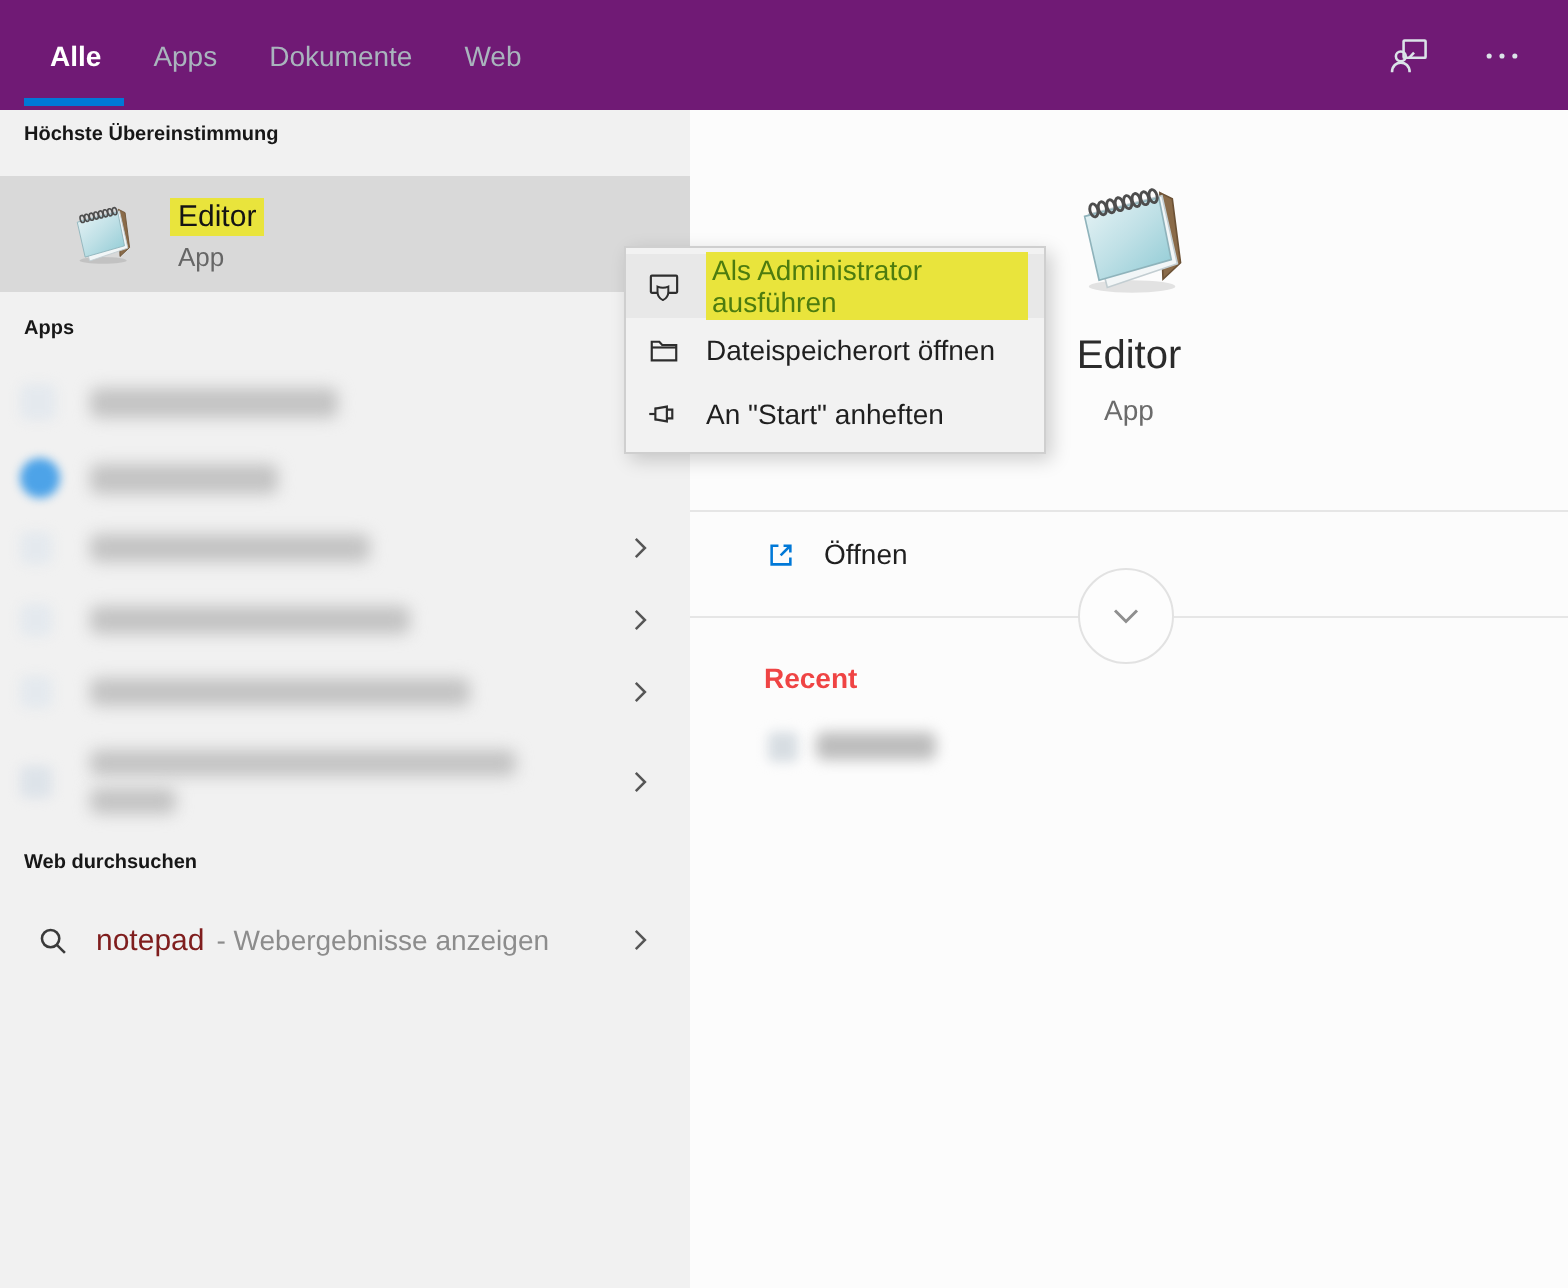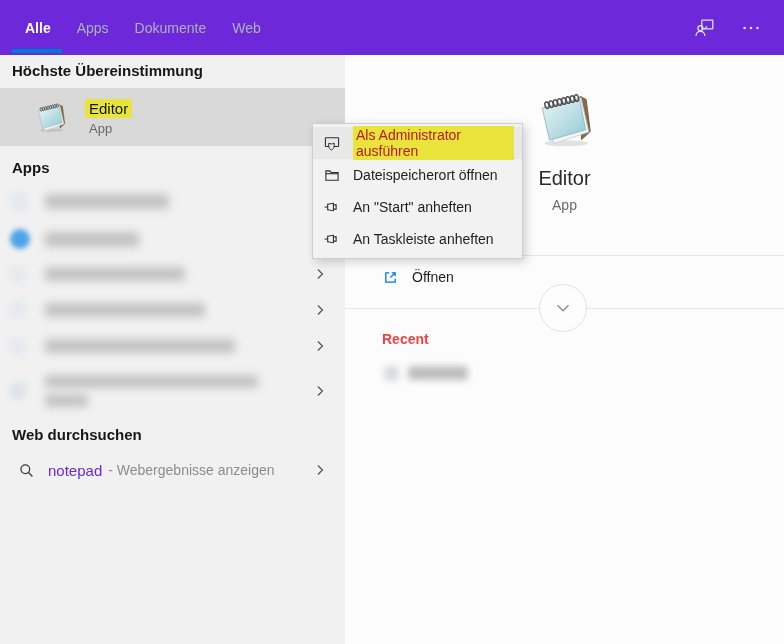--- a/index.html
+++ b/index.html
@@ -1,54 +1,54 @@
 <!DOCTYPE html>
 <html><head>
 <meta charset="utf-8">
 <style>
   html,body{margin:0;padding:0;width:784px;height:644px;overflow:hidden;
     font-family:"Liberation Sans",sans-serif;background:#fff;}
   .stage{position:relative;width:784px;height:644px;overflow:hidden;background:#fff;}
 
   
-  .topbar{position:absolute;left:0;top:0;width:784px;height:55px;background:#6d28d9;
+  .topbar{position:absolute;left:0;top:0;width:784px;height:55px;background:#701a75;
     display:flex;align-items:center;padding:0 22px 0 25px;box-sizing:border-box;}
   .tabs{display:flex;gap:26px;height:100%;align-items:stretch;}
   .tab{display:flex;align-items:center;font-size:14px;color:#a9b4bd;position:relative;cursor:default;}
   .tab.active{color:#fff;font-weight:bold;}
   .tab.active::after{content:"";position:absolute;left:-13px;right:-11px;bottom:2px;height:4px;background:#0078d7;}
   .caret{width:0;height:0;margin-left:7px;border-left:5px solid transparent;
     border-right:5px solid transparent;border-top:6px solid #b9c4cc;}
   .topbar-right{margin-left:auto;display:flex;align-items:center;gap:24px;}
   .tb-ico{width:22px;height:22px;display:block;}
 
   
   .left{position:absolute;left:0;top:55px;width:345px;height:589px;background:#f1f1f1;}
-  .sec-hdr{position:absolute;left:12px;font-size:15px;font-weight:bold;color:#171717;}
+  .sec-hdr{position:absolute;left:12px;font-size:10px;font-weight:bold;color:#171717;}
   .best-row{position:absolute;left:0;top:33px;width:345px;height:58px;background:#d9d9d9;
     display:flex;align-items:center;padding-left:33px;box-sizing:border-box;}
   .best-ico{width:36px;height:36px;flex:0 0 auto;}
   .best-txt{margin-left:16px;display:flex;flex-direction:column;}
-  .hl{background:#e9e43c;padding:1px 4px;color:#b91c1c;}
+  .hl{background:#e9e43c;padding:1px 4px;color:#4d7c0f;}
   .best-title{font-size:15px;color:#141414;align-self:flex-start;}
   .best-sub{font-size:13px;color:#666;margin-top:3px;padding-left:4px;}
 
   .app-row{position:absolute;left:0;width:345px;display:flex;align-items:center;
     padding-left:10px;box-sizing:border-box;}
   .blob{background:#c3c3c3;border-radius:4px;filter:blur(4px);}
   .b-ico{width:16px;height:16px;border-radius:3px;background:#dde3e9;filter:blur(3px);flex:0 0 auto;}
   .b-ico.blue{width:20px;height:20px;border-radius:50%;background:#4da3e8;filter:blur(2.5px);}
   .b-ico.lt{background:#e4e9ee;}
   .row-chev{position:absolute;right:18px;width:14px;height:14px;}
   .two-line{display:flex;flex-direction:column;gap:6px;}
 
   .web-row{position:absolute;left:0;top:396px;width:345px;height:38px;display:flex;
     align-items:center;padding-left:18px;box-sizing:border-box;}
   .search-ico{width:17px;height:17px;flex:0 0 auto;}
-  .web-query{margin-left:13px;font-size:15px;color:#6d28d9;}
+  .web-query{margin-left:13px;font-size:15px;color:#7f1d1d;}
   .web-suffix{margin-left:6px;font-size:14px;color:#8c8c8c;}
 
   
   .right{position:absolute;left:345px;top:55px;width:439px;height:589px;background:#fcfcfc;}
   .big-ico{position:absolute;left:187px;top:31px;width:66px;height:66px;}
   .rp-title{position:absolute;left:0;top:112px;width:439px;text-align:center;
     font-size:20px;color:#2b2b2b;}
   .rp-sub{position:absolute;left:0;top:142px;width:439px;text-align:center;
     font-size:14px;color:#6b6b6b;}
   .divider{position:absolute;left:0;width:439px;border-top:1px solid #e6e6e6;}
@@ -293,21 +293,15 @@
           <use href="#sym-folder"></use>
         </svg>
       <span>Dateispeicherort öffnen</span>
     </div>
     <div class="menu-item">
       <svg class="mi-ico">
           <use href="#sym-pin"></use>
         </svg>
       <span>An "Start" anheften</span>
     </div>
-    <div class="menu-item">
-      <svg class="mi-ico">
-          <use href="#sym-pin"></use>
-        </svg>
-      <span>An Taskleiste anheften</span>
-    </div>
   </div>
 
 </div>
 
 </body></html>

